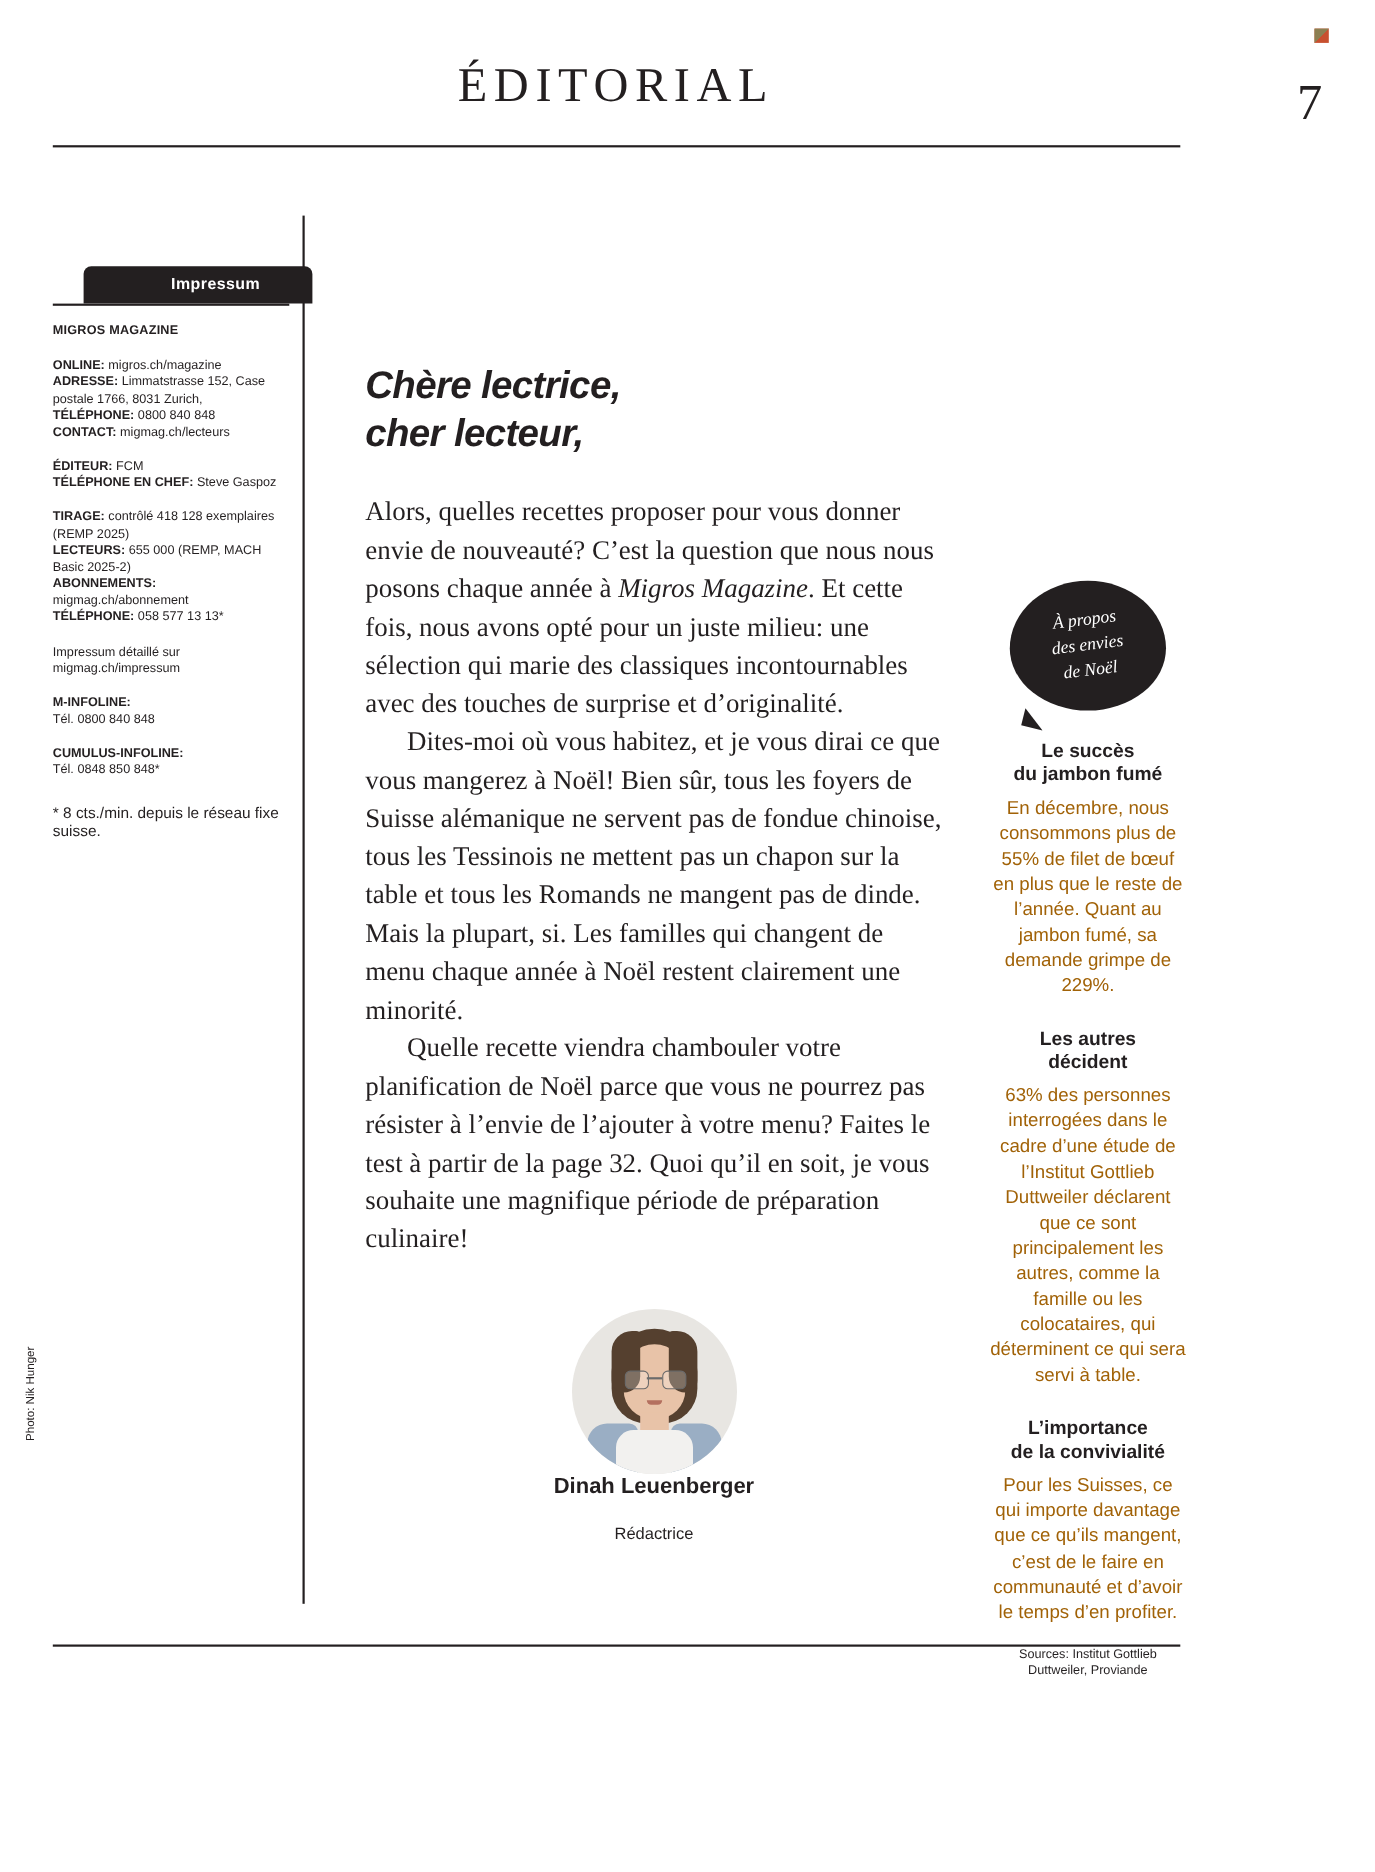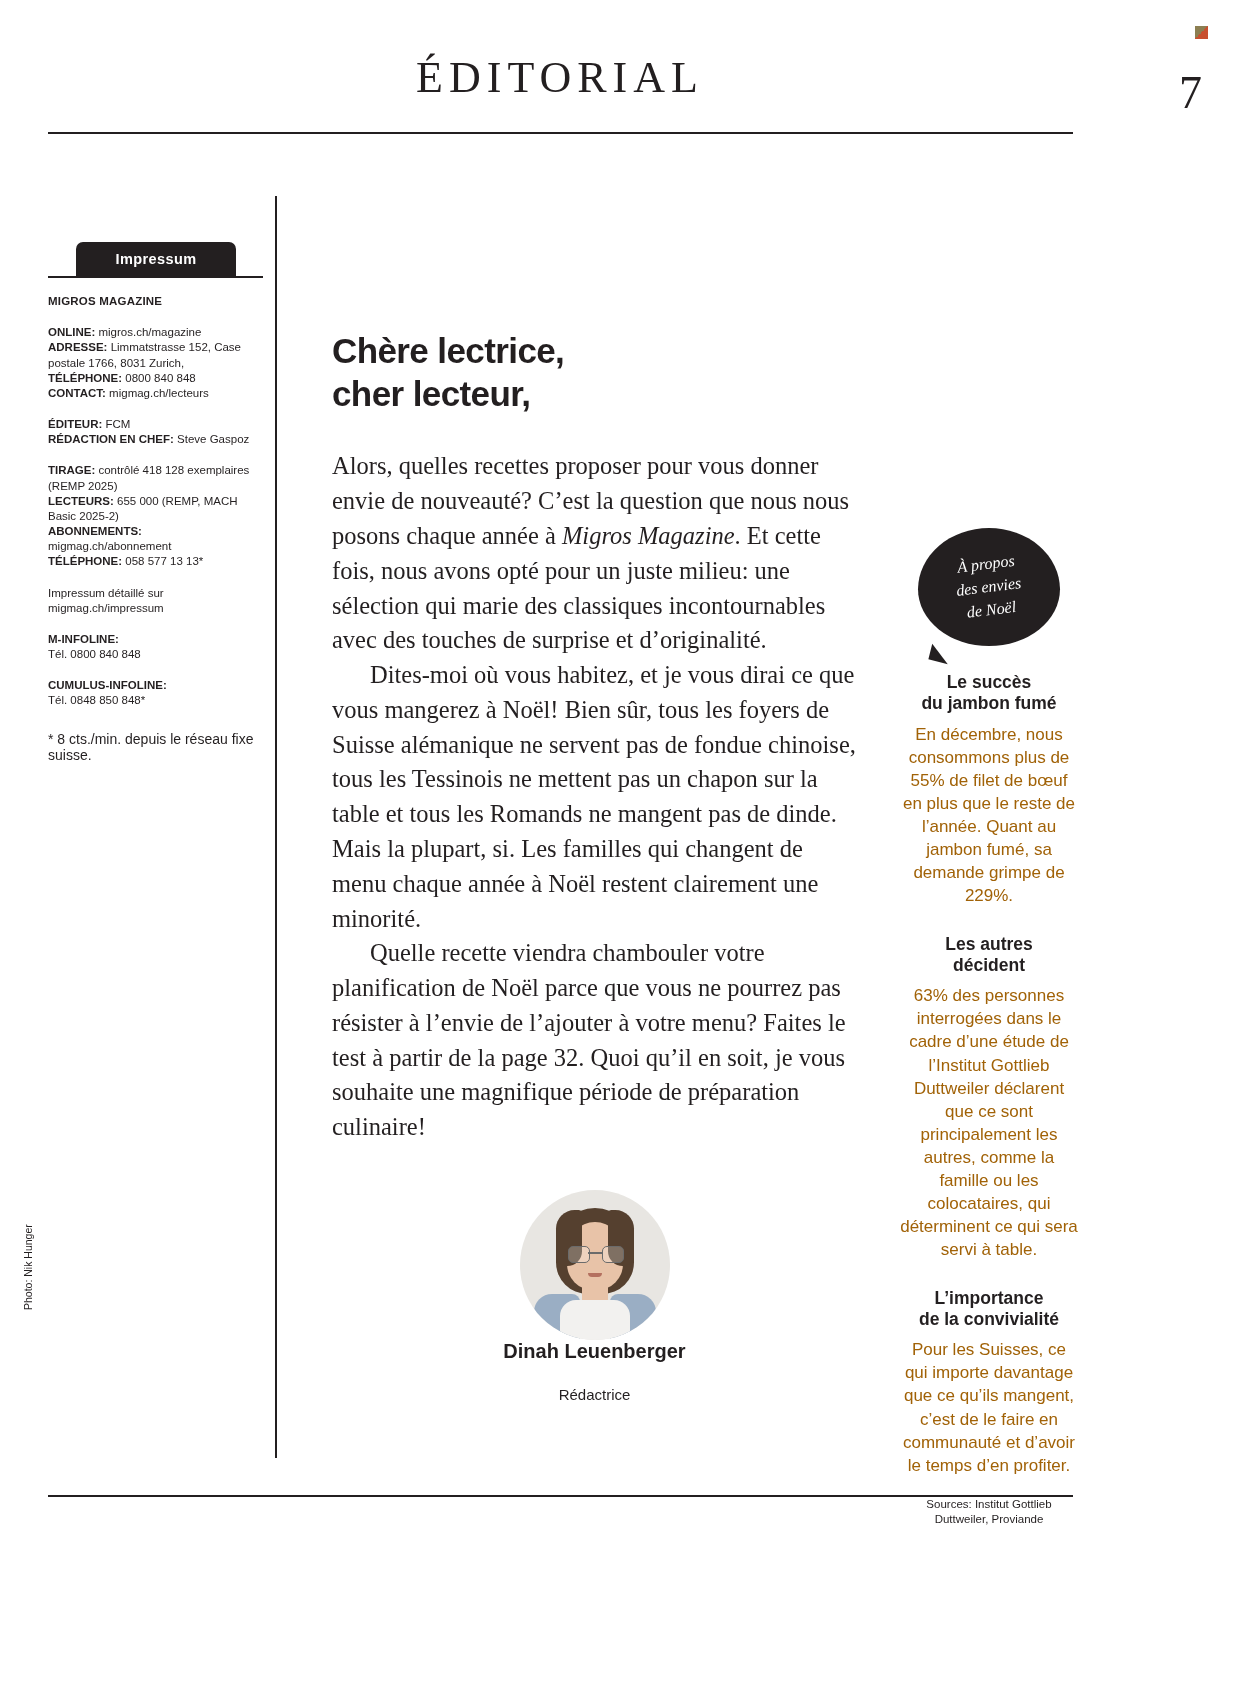--- a/index.html
+++ b/index.html
@@ -80,32 +80,33 @@
   
   #impressum {
     position: absolute;
     left: 48px;
     top: 242px;
     width: 215px;
     font-family: "Liberation Sans", sans-serif;
     color: #231f20;
   }
   #impressum-tab {
-    width: 160px;
+    width: 176px;
     height: 34px;
     background: #231f20;
     border-radius: 7px 7px 0 0;
     color: #ffffff;
     font-size: 14.5px;
     font-weight: bold;
     letter-spacing: .4px;
     display: flex;
     align-items: center;
     justify-content: center;
     margin-left: 28px;
+    padding-left: 32px;
   }
   #impressum-rule {
     width: 215px;
     height: 2px;
     background: #231f20;
     margin-top: 0;
   }
   .imp-block {
     font-size: 11.5px;
     line-height: 1.32;
@@ -144,20 +145,21 @@
     width: 525px;
   }
   #edito-title {
     font-family: "Liberation Sans", sans-serif;
     font-weight: bold;
     font-size: 35px;
     line-height: 1.22;
     letter-spacing: -.6px;
     color: #231f20;
     margin: 0 0 34px 0;
+    font-style: italic;
   }
   #edito-body p {
     margin: 0;
     font-family: "Liberation Serif", serif;
     font-size: 24.5px;
     line-height: 1.42;
     color: #231f20;
     text-align: left;
   }
   #edito-body p + p {
@@ -362,21 +364,21 @@
 
     <div class="imp-block">
       <div><span class="imp-key">ONLINE:</span><span> migros.ch/magazine</span></div>
       <div><span class="imp-key">ADRESSE:</span><span> Limmatstrasse 152, Case postale 1766, 8031 Zurich,</span></div>
       <div><span class="imp-key">TÉLÉPHONE:</span><span> 0800 840 848</span></div>
       <div><span class="imp-key">CONTACT:</span><span> migmag.ch/lecteurs</span></div>
     </div>
 
     <div class="imp-block">
       <div><span class="imp-key">ÉDITEUR:</span><span> FCM</span></div>
-      <div><span class="imp-key">RÉDACTION EN CHEF:</span><span> Steve Gaspoz</span></div>
+      <div><span class="imp-key">TÉLÉPHONE EN CHEF:</span><span> Steve Gaspoz</span></div>
     </div>
 
     <div class="imp-block">
       <div><span class="imp-key">TIRAGE:</span><span> contrôlé 418 128 exemplaires (REMP 2025)</span></div>
       <div><span class="imp-key">LECTEURS:</span><span> 655 000 (REMP, MACH Basic 2025-2)</span></div>
       <div><span class="imp-key">ABONNEMENTS:</span><span> migmag.ch/abonnement</span></div>
       <div><span class="imp-key">TÉLÉPHONE:</span><span> 058 577 13 13*</span></div>
     </div>
 
     <div class="imp-block">Impressum détaillé sur migmag.ch/impressum</div>

